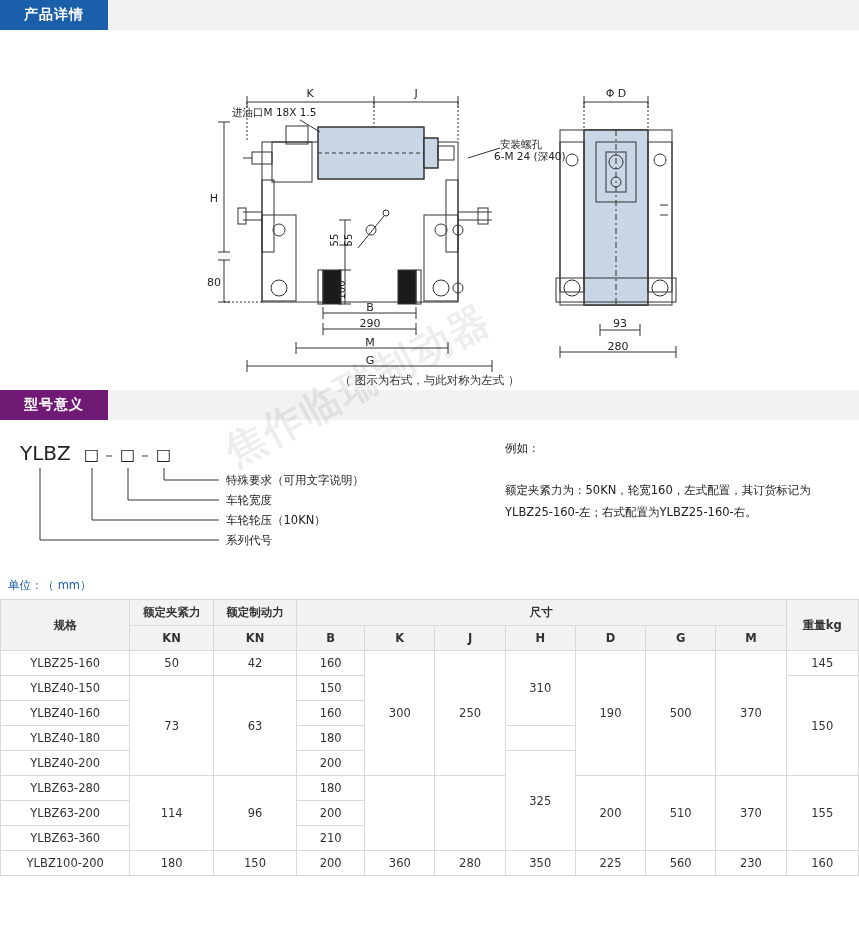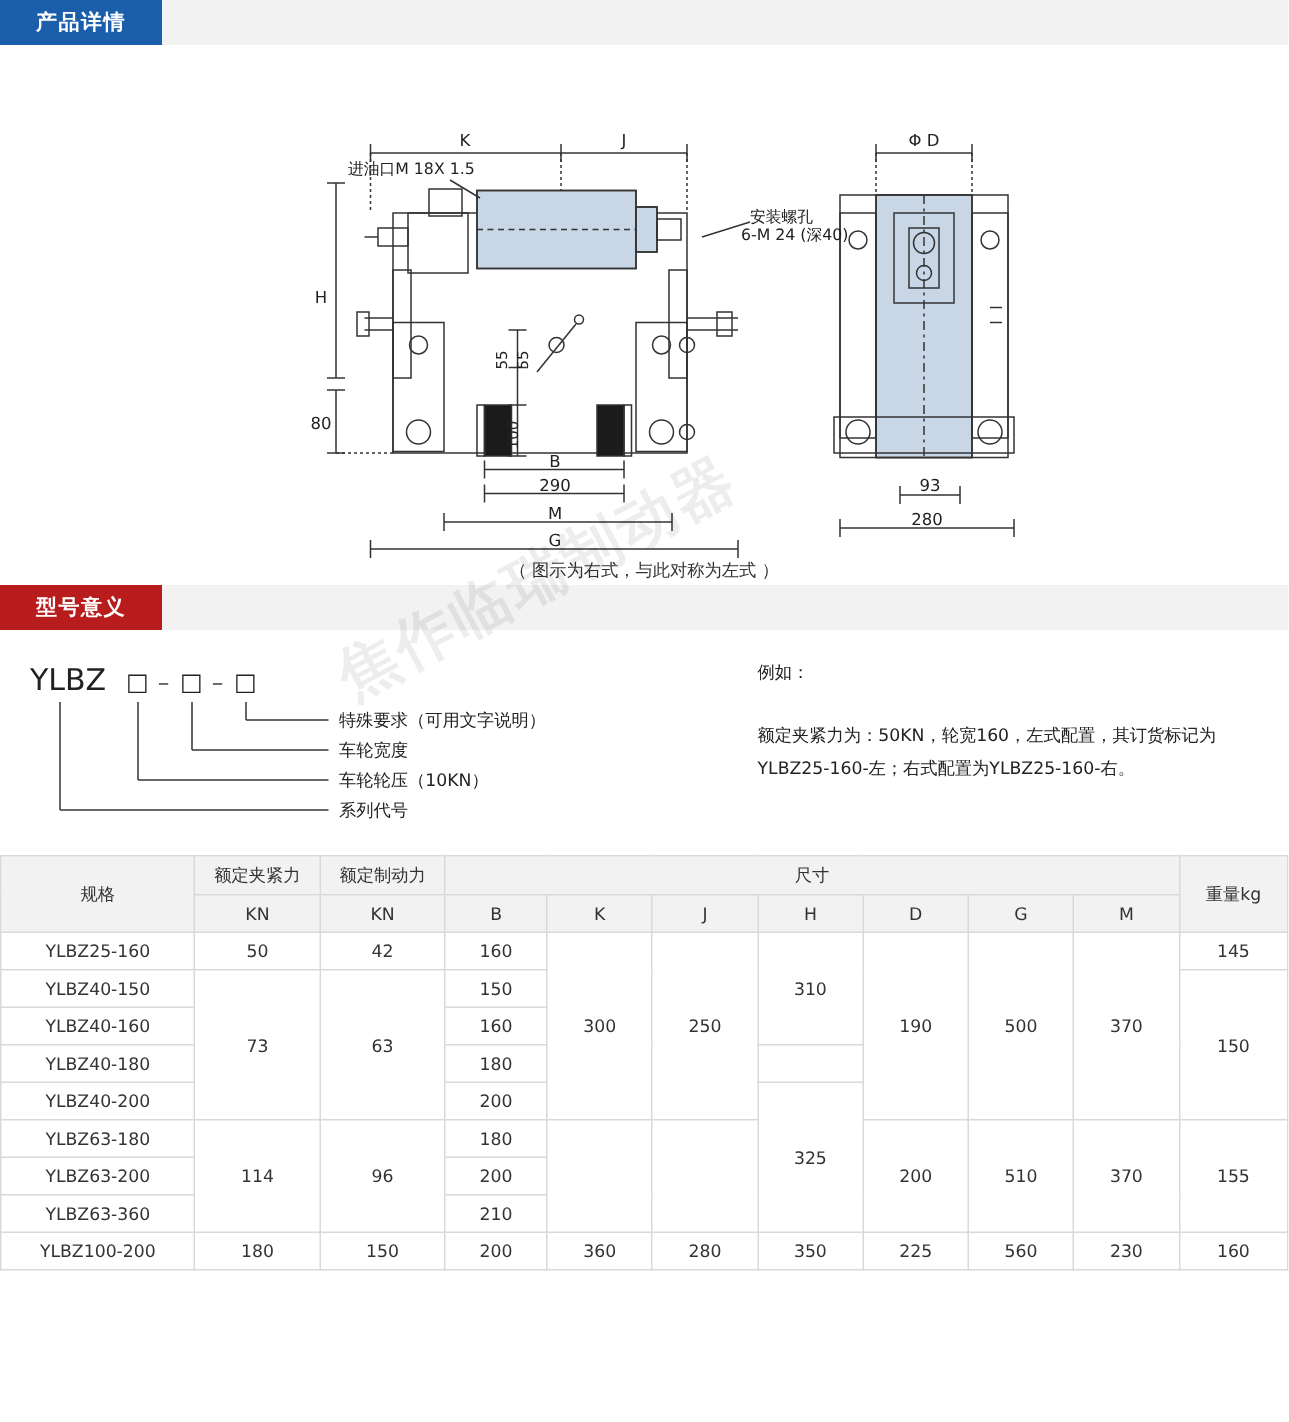--- a/index.html
+++ b/index.html
@@ -12,21 +12,21 @@
   .page { position: relative; width: 859px; min-height: 948px; overflow: hidden; }
 
   
   .bar {
     display: flex; align-items: stretch;
     height: 30px;
     background: #f2f2f2;
     margin: 0;
   }
   .bar .tab {
-    background: #b91c1c;
+    background: #701a75;
     color: #ffffff;
     font-size: 14px;
     font-weight: bold;
     letter-spacing: 1px;
     display: flex; align-items: center; justify-content: center;
     padding: 0 18px;
     min-width: 108px;
   }
   .bar .rest { flex: 1; background: #f2f2f2; }
 
@@ -93,21 +93,21 @@
   }
   table.spec th, table.spec td {
     border: 1px solid #d9d9d9;
     text-align: center;
     vertical-align: middle;
     padding: 5px 2px;
     background: #ffffff;
   }
   table.spec thead th {
     background: #f2f2f2;
-    font-weight: normal;
+    font-weight: bold;
     color: #333;
   }
   table.spec tbody td { height: 25px; }
   .col-spec { width: 118px; }
   .col-num  { width: 76px; }
   .col-b    { width: 62px; }
   .col-dim  { width: 64px; }
   .col-w    { width: 66px; }
 </style>
 </head>
@@ -311,20 +311,21 @@
     <div class="model-right">
       <div class="eg-title">例如：</div>
       <div>额定夹紧力为：50KN，轮宽160，左式配置，其订货标记为</div>
       <div>YLBZ25-160-左；右式配置为YLBZ25-160-右。</div>
     </div>
   </div>
 
   <div class="watermark">焦作临瑞制动器</div>
 
 
+  <div class="units">单位：（ mm）</div>
 
   <table class="spec">
     <thead>
       <tr>
         <th class="col-spec" rowspan="2">规格</th>
         <th class="col-num">额定夹紧力</th>
         <th class="col-num">额定制动力</th>
         <th colspan="7">尺寸</th>
         <th class="col-w" rowspan="2">重量kg</th>
       </tr>
@@ -374,21 +375,21 @@
         <td>180</td>
       </tr>
 
       <tr>
         <td>YLBZ40-200</td>
         <td>200</td>
         <td rowspan="4">325</td>
       </tr>
 
       <tr>
-        <td>YLBZ63-180</td>
+        <td>YLBZ63-280</td>
         <td rowspan="3">114</td>
         <td rowspan="3">96</td>
         <td>180</td>
         <td rowspan="3"></td>
         <td rowspan="3"></td>
         <td rowspan="3">200</td>
         <td rowspan="3">510</td>
         <td rowspan="3">370</td>
         <td rowspan="3">155</td>
       </tr>

